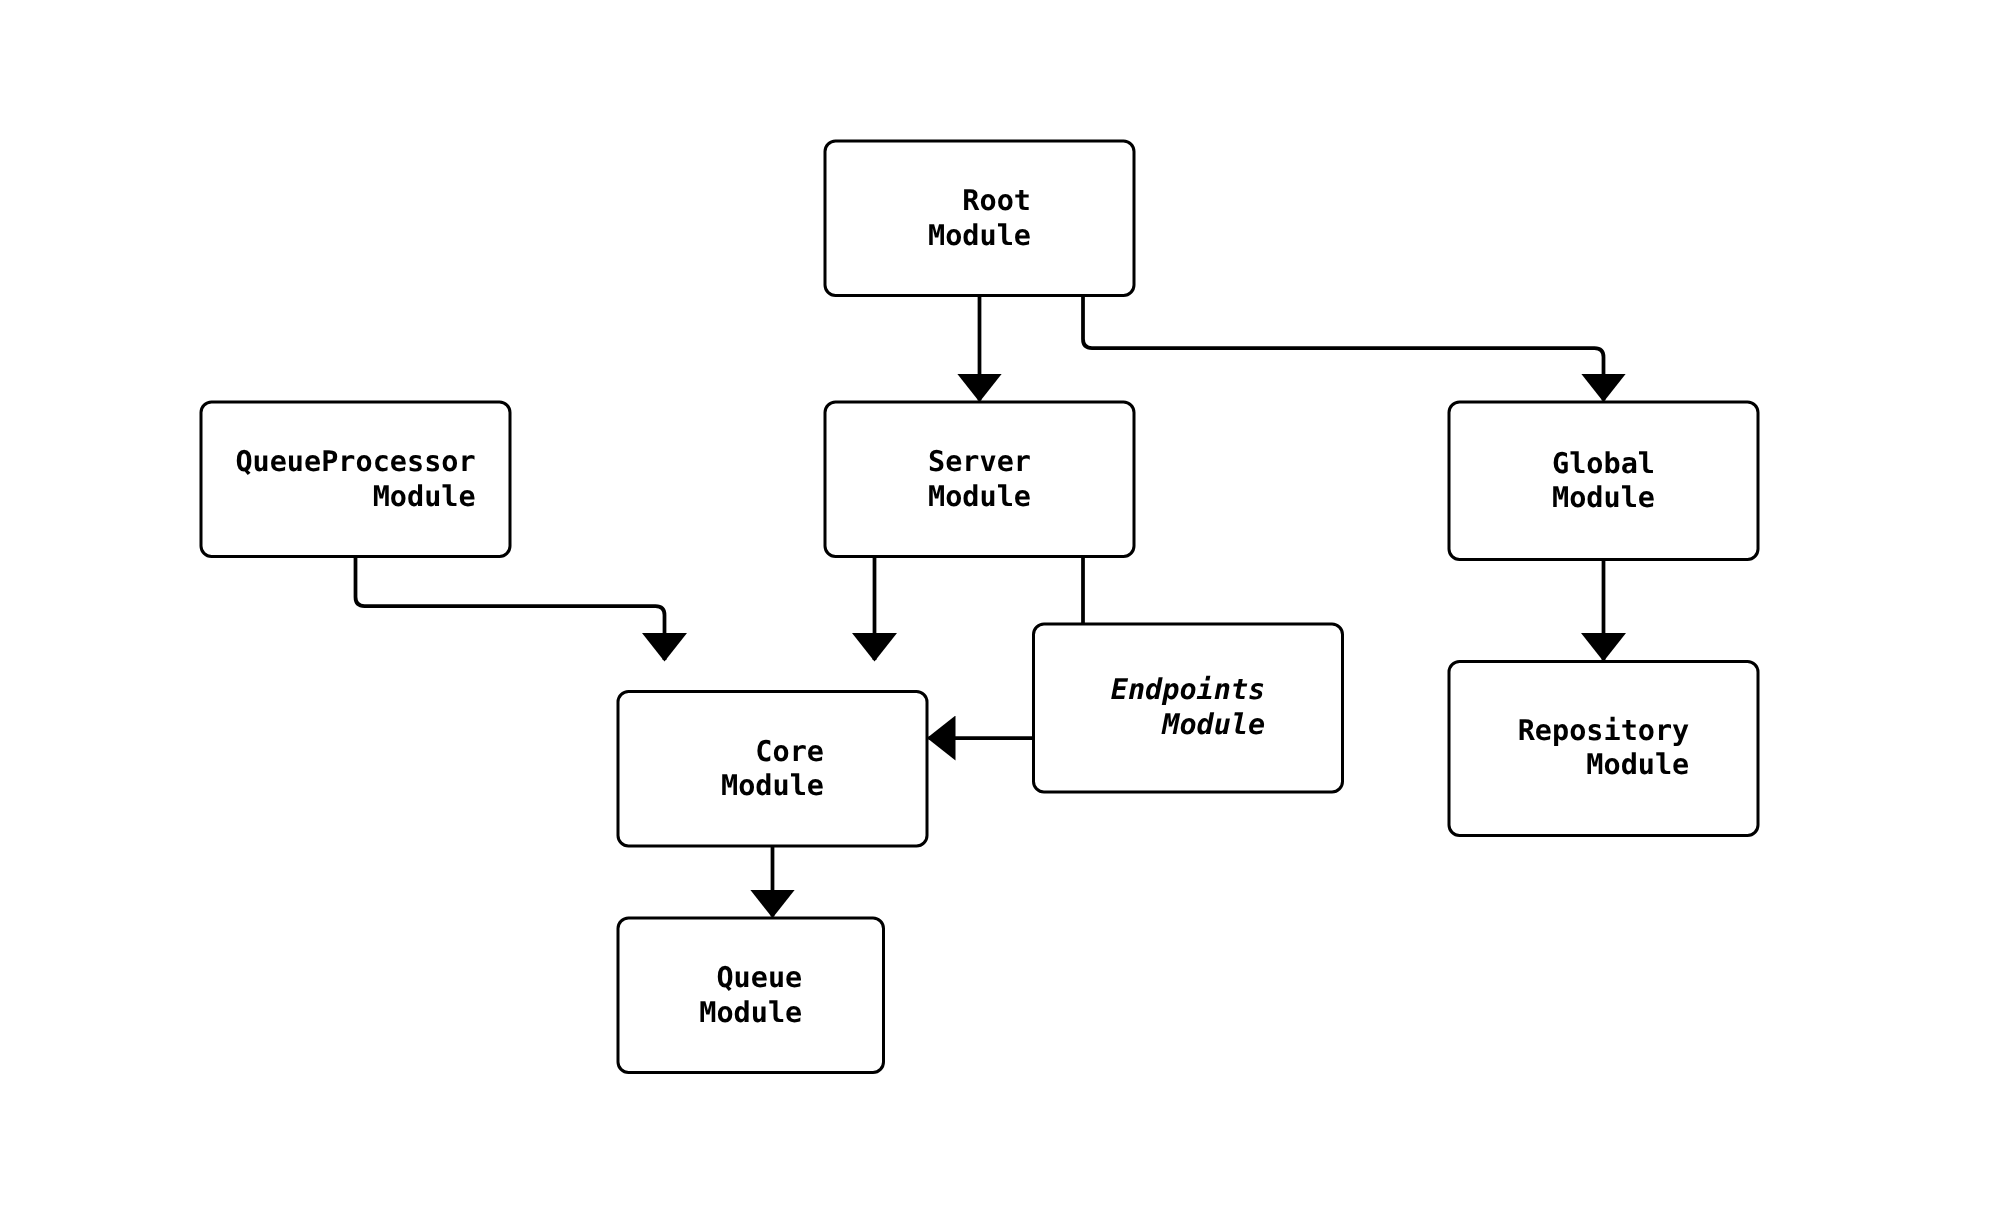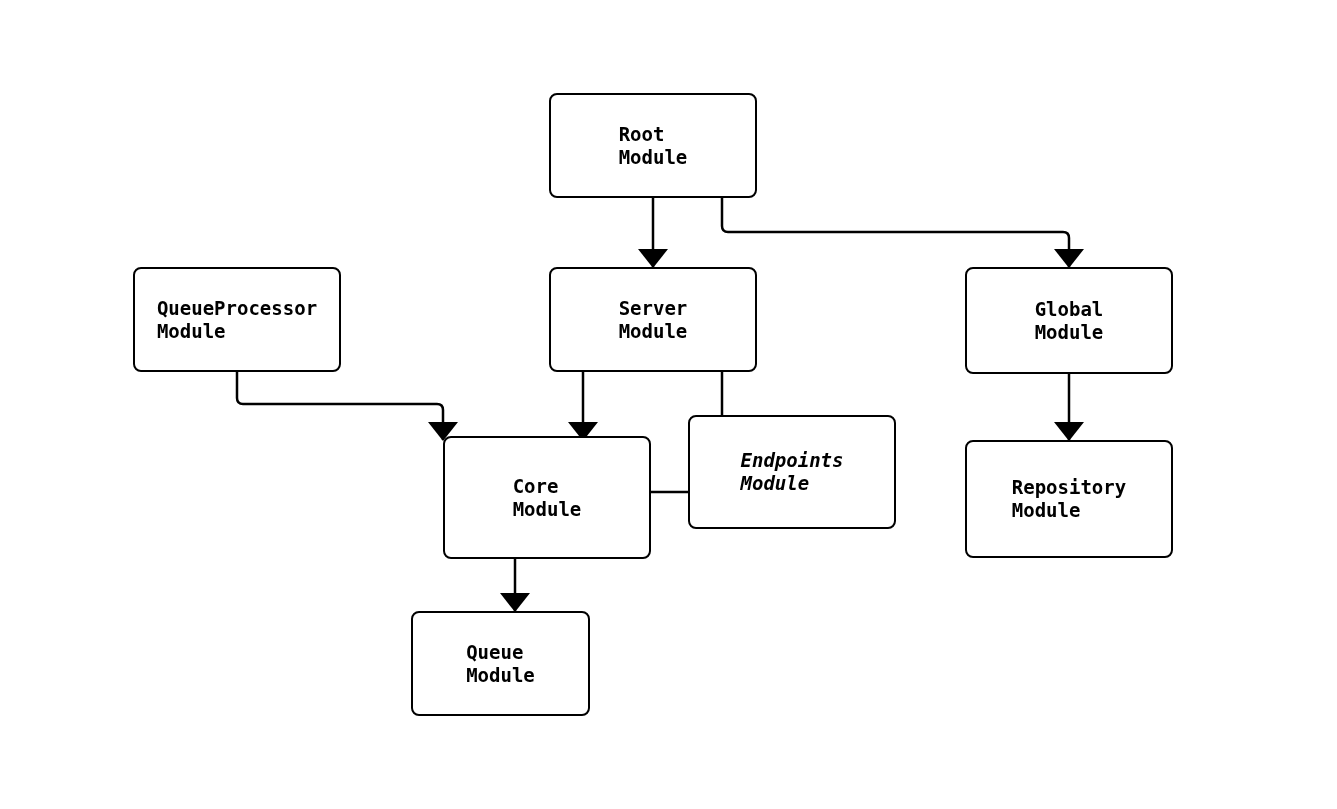--- a/index.html
+++ b/index.html
@@ -34,21 +34,21 @@
   }
   .node {
     position: absolute;
     box-sizing: border-box;
     background: var(--node-fill, #ffffff);
     border: 2.5px solid var(--stroke, #000000);
     border-radius: 8px;
     display: flex;
     align-items: center;
     justify-content: center;
-    text-align: left;
+    text-align: right;
   }
   .node-label {
     font-weight: bold;
     font-size: 19px;
     line-height: 23px;
     color: var(--text, #000000);
     white-space: pre-line;
     letter-spacing: 0px;
   }
 </style>
@@ -80,21 +80,21 @@
 Module</span>
     </div>
     <div class="node" style="left: 549px; top: 267px; width: 208px; height: 105px;">
       <span class="node-label">Server
 Module</span>
     </div>
     <div class="node" style="left: 965px; top: 267px; width: 208px; height: 107px;">
       <span class="node-label">Global
 Module</span>
     </div>
-    <div class="node" style="left: 411px; top: 436px; width: 208px; height: 123px; margin-left: 32px;">
+    <div class="node" style="left: 411px; top: 460px; width: 208px; height: 105px;">
       <span class="node-label">Core
 Module</span>
     </div>
     <div class="node" style="left: 688px; top: 415px; width: 208px; height: 114px; font-style: italic;">
       <span class="node-label">Endpoints
 Module</span>
     </div>
     <div class="node" style="left: 965px; top: 440px; width: 208px; height: 118px;">
       <span class="node-label">Repository
 Module</span>

